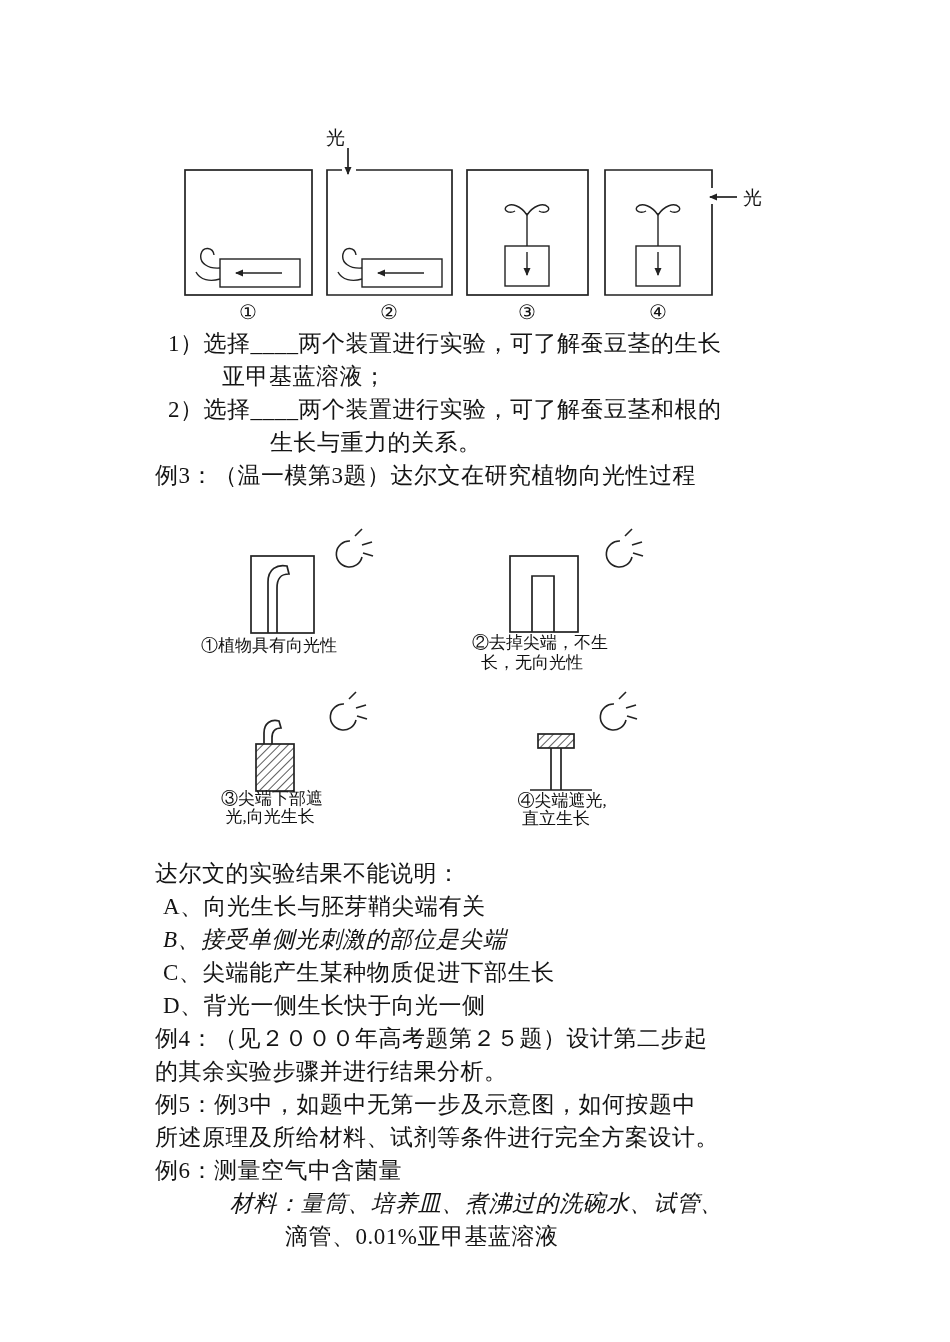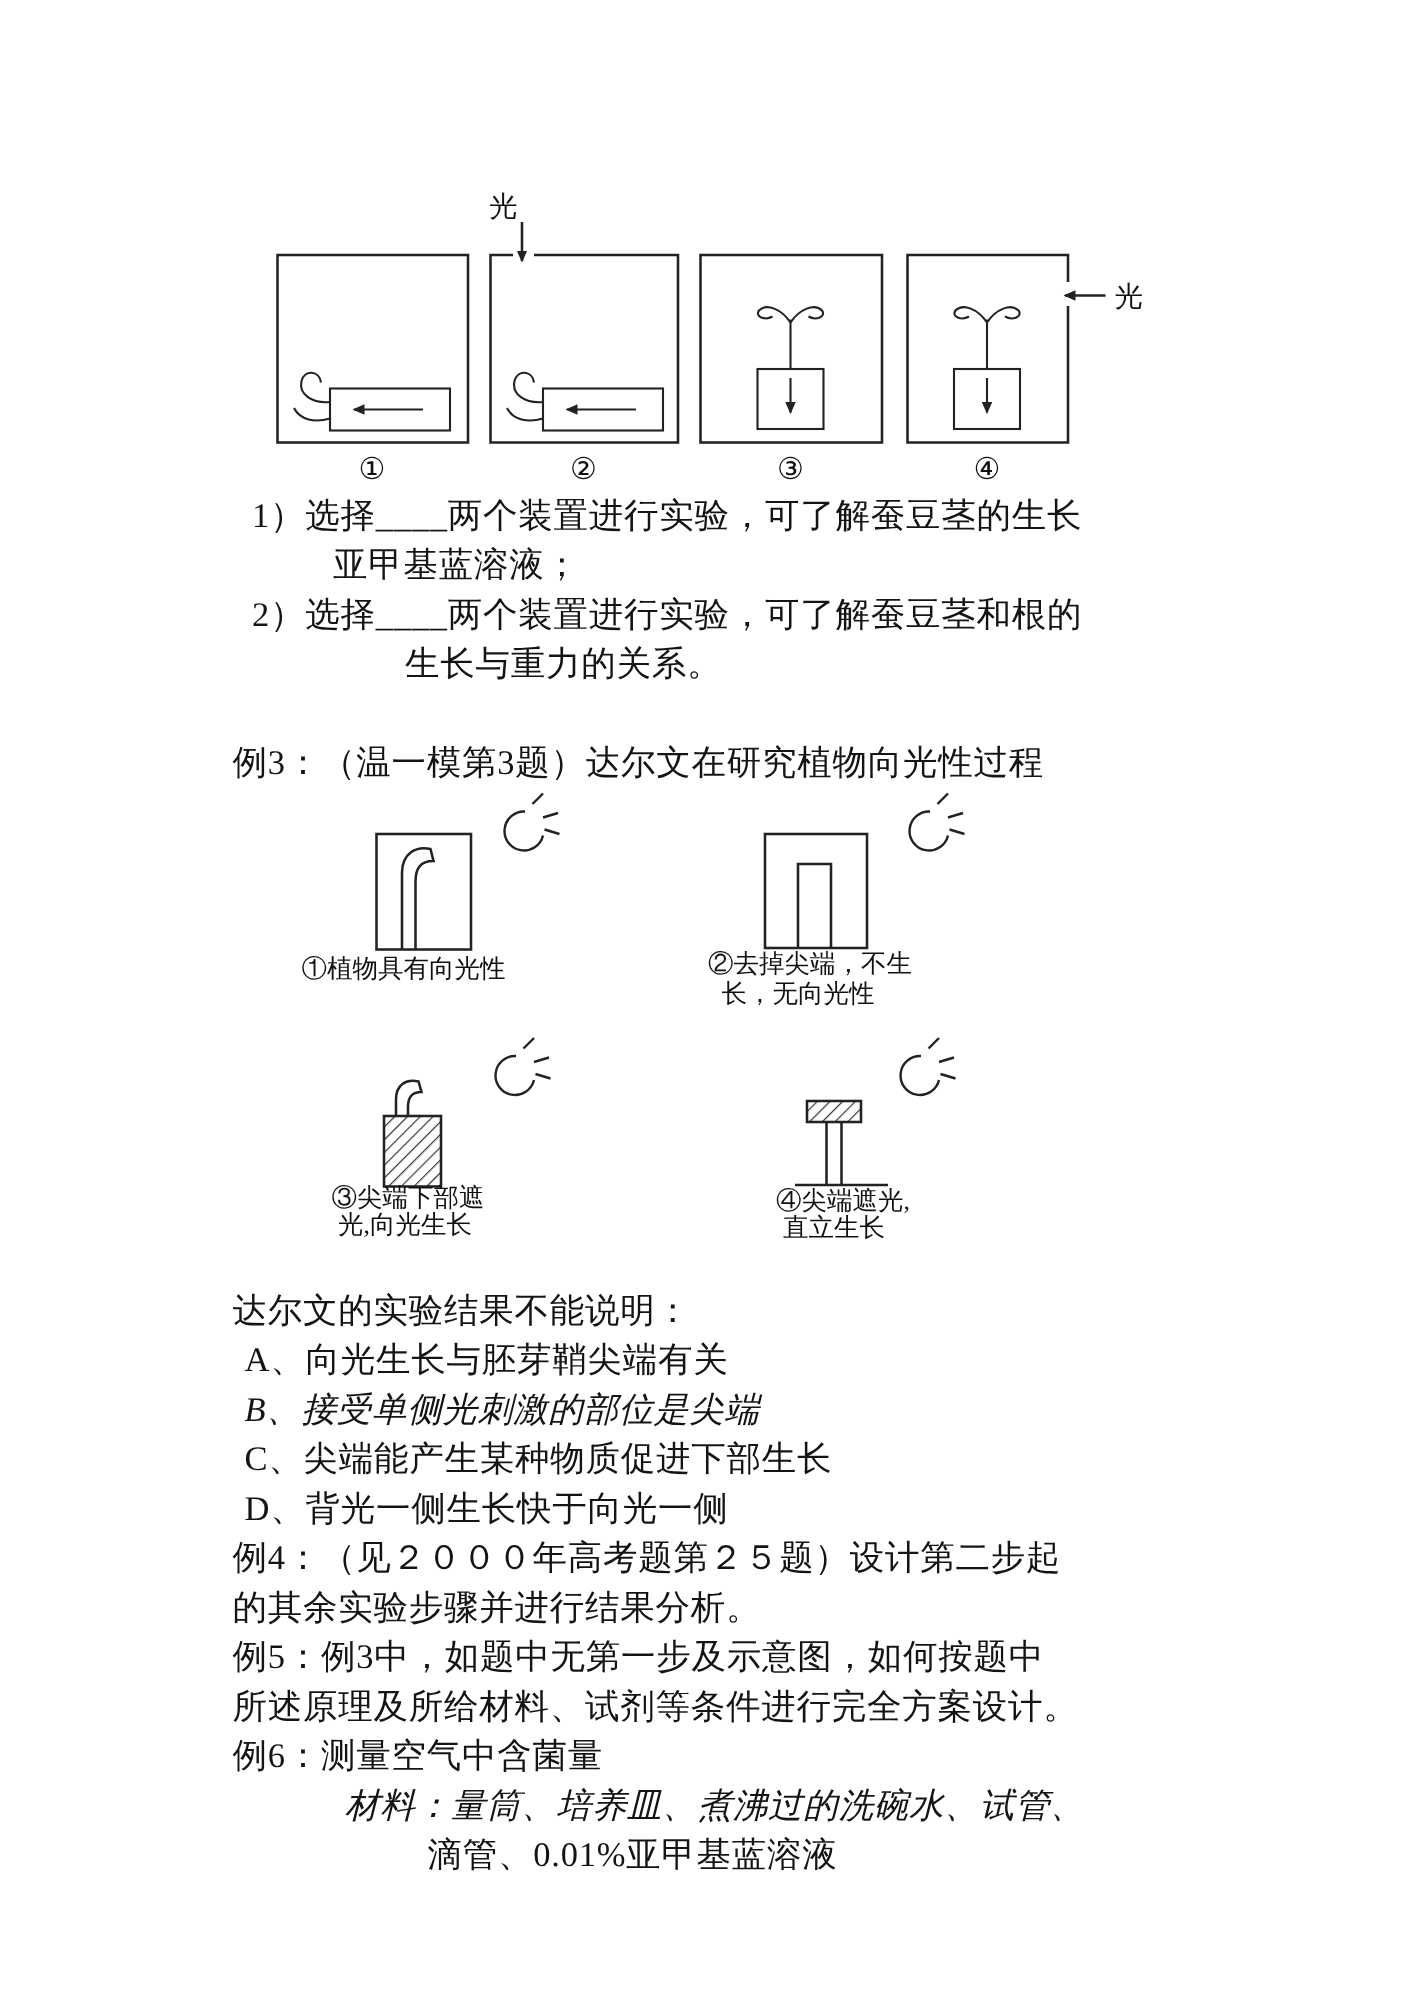--- a/index.html
+++ b/index.html
@@ -55,21 +55,21 @@
         <text x="397" y="201">③</text>
         <text x="528" y="201">④</text>
       </g>
     </g>
   </svg>
 
   <div class="line" style="left:168px; top:330px;">1）选择____两个装置进行实验，可了解蚕豆茎的生长</div>
   <div class="line" style="left:222px; top:363px;">亚甲基蓝溶液；</div>
   <div class="line" style="left:168px; top:396px;">2）选择____两个装置进行实验，可了解蚕豆茎和根的</div>
   <div class="line" style="left:222px; top:429px;margin-left:48px;">生长与重力的关系。</div>
-  <div class="line" style="left:155px; top:462px;margin-top:33px;">例3：（温一模第3题）达尔文在研究植物向光性过程</div>
+  <div class="line" style="left:155px; top:462px;">例3：（温一模第3题）达尔文在研究植物向光性过程</div>
 
   <svg class="fig" style="left:190px; top:520px;" width="470" height="325" viewBox="0 0 470 325">
     <defs>
       <pattern id="hatch" width="6" height="6" patternUnits="userSpaceOnUse" patternTransform="rotate(45)">
         <rect width="6" height="6" fill="#ffffff"></rect>
         <line x1="0" y1="0" x2="0" y2="6" stroke="#333" stroke-width="1.6"></line>
       </pattern>
       <g id="sun" fill="none" stroke="#222" stroke-width="1.6">
         <path d="M22,6 A13,13 0 1 0 34,22"></path>
         <line x1="27" y1="1" x2="34" y2="-6"></line>

